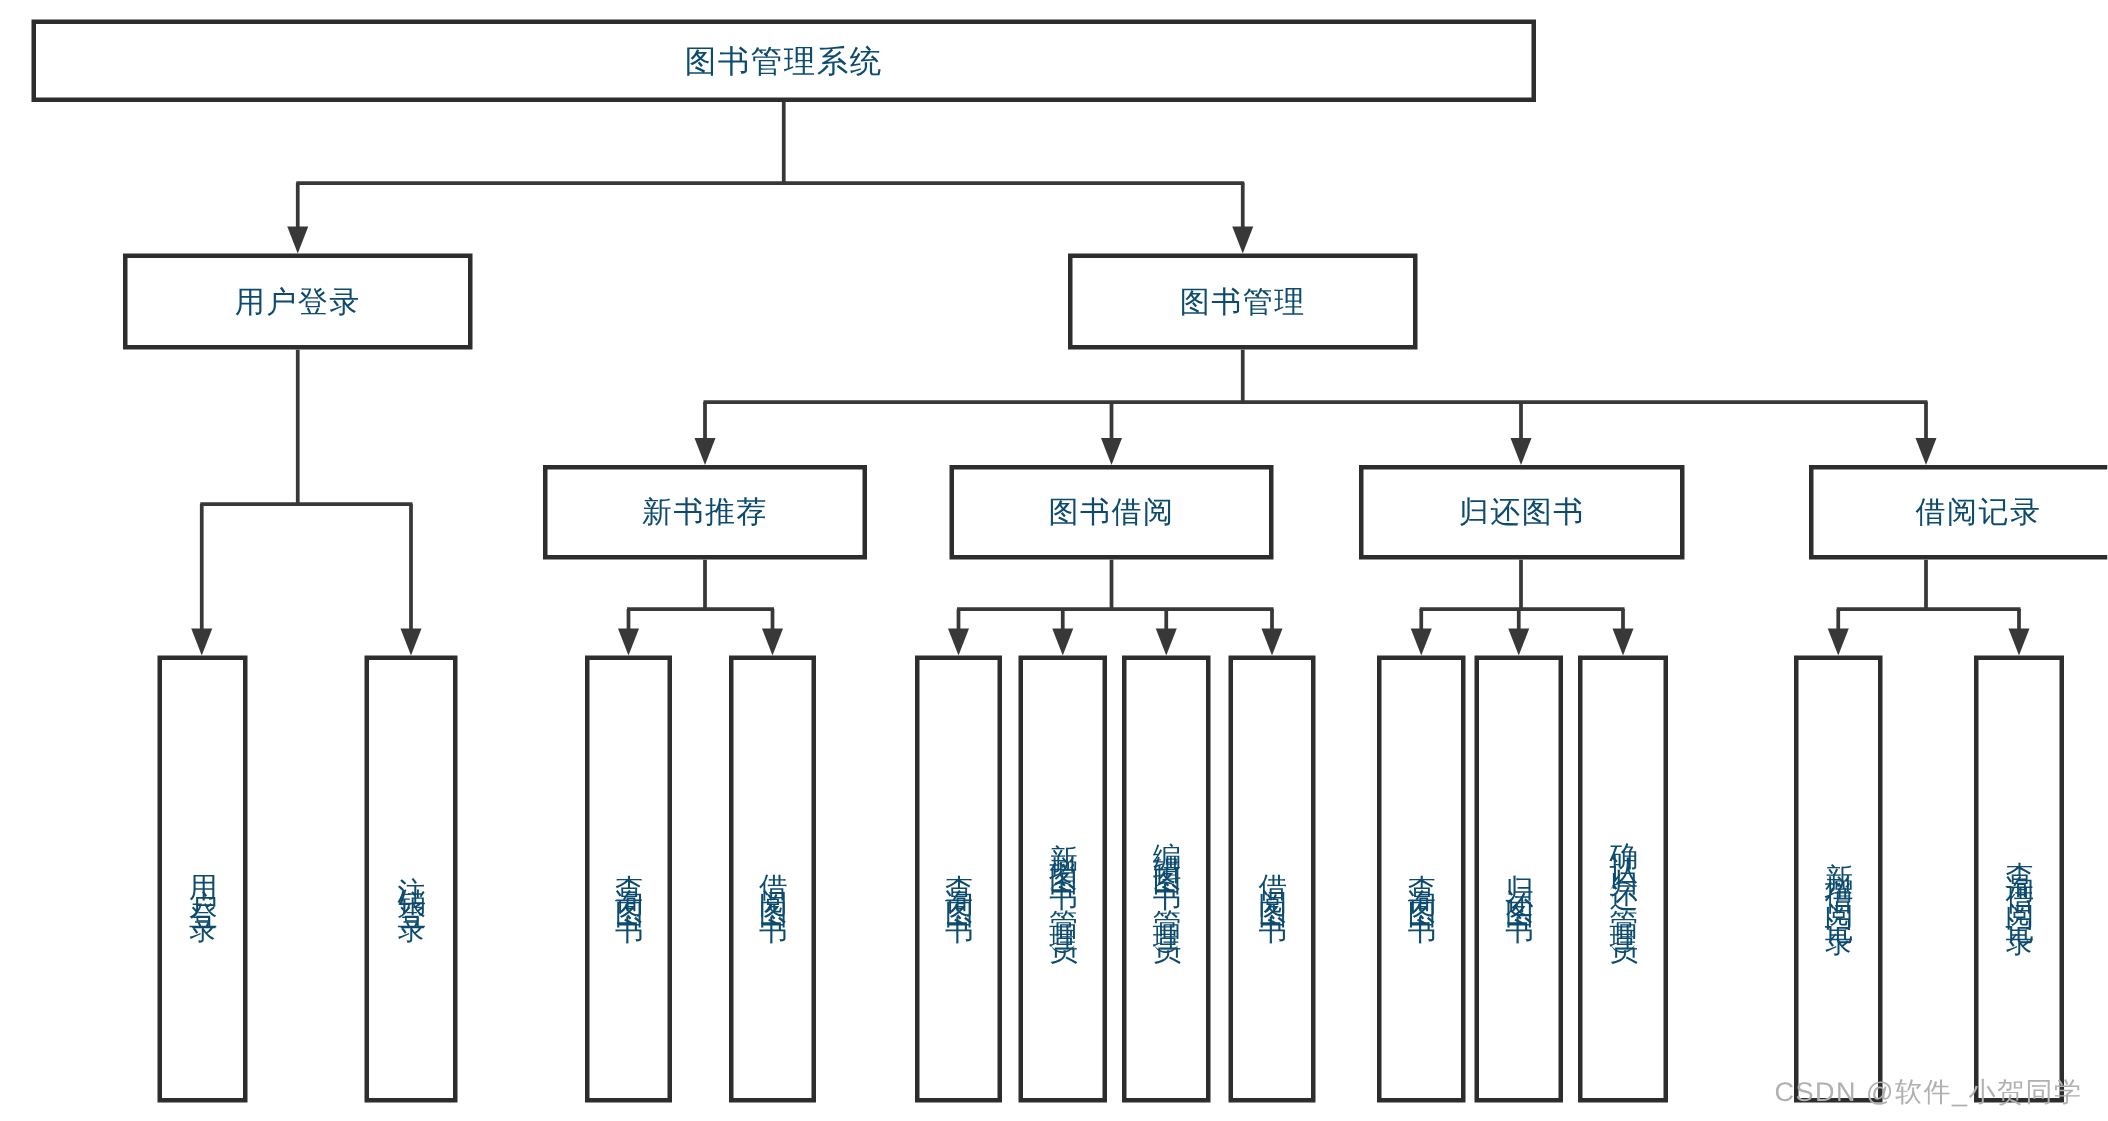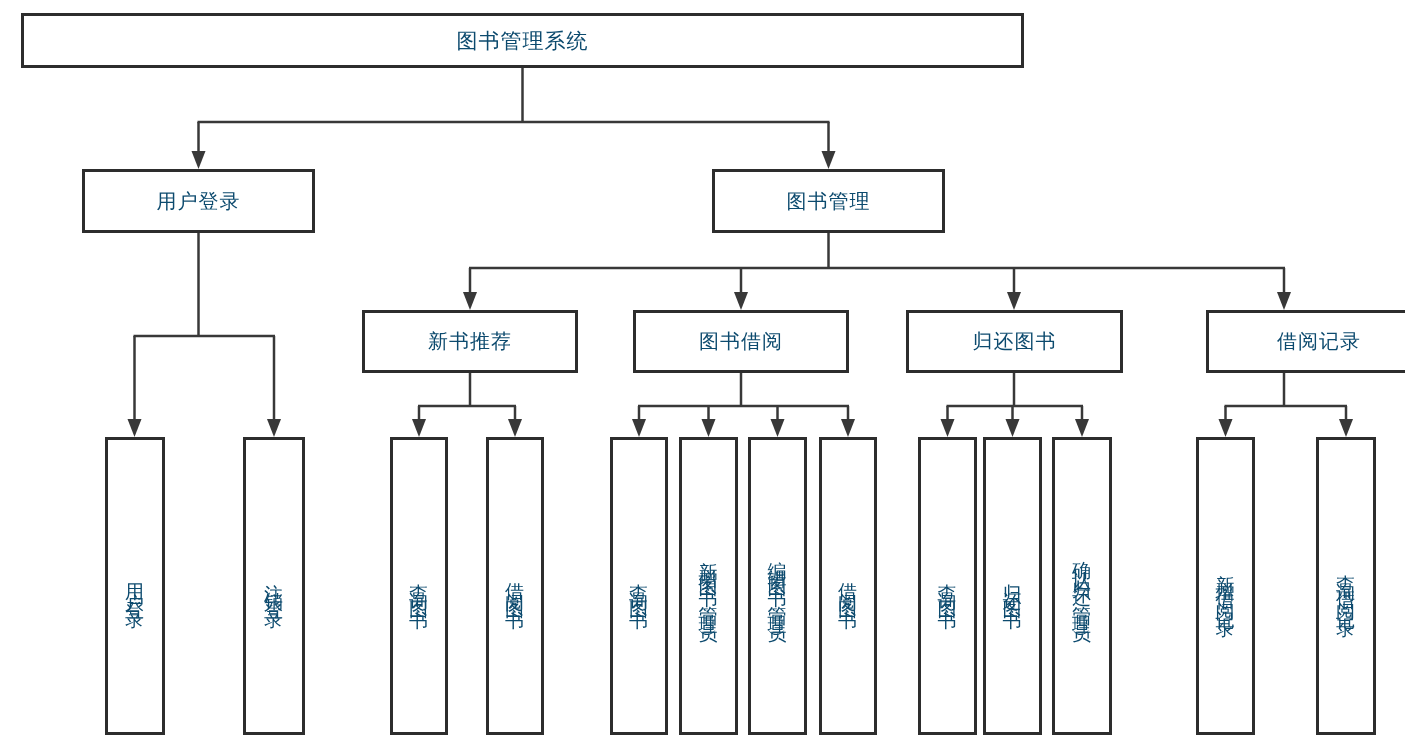--- a/index.html
+++ b/index.html
@@ -147,13 +147,14 @@
   <div class="node leaf" style="left:748px; top:437px; width:59px; height:298px;">编辑图书（管理员）</div>
   <div class="node leaf" style="left:819px; top:437px; width:58px; height:298px;">借阅图书</div>
 
   <div class="node leaf" style="left:918px; top:437px; width:59px; height:298px;">查询图书</div>
   <div class="node leaf" style="left:983px; top:437px; width:59px; height:298px;">归还图书</div>
   <div class="node leaf" style="left:1052px; top:437px; width:60px; height:298px;">确认归还（管理员）</div>
 
   <div class="node leaf" style="left:1196px; top:437px; width:59px; height:298px;">新增借阅记录</div>
   <div class="node leaf" style="left:1316px; top:437px; width:60px; height:298px;">查询借阅记录</div>
 
+  <div class="watermark">CSDN @软件_小贺同学</div>
 </div>
 
 </body></html>

